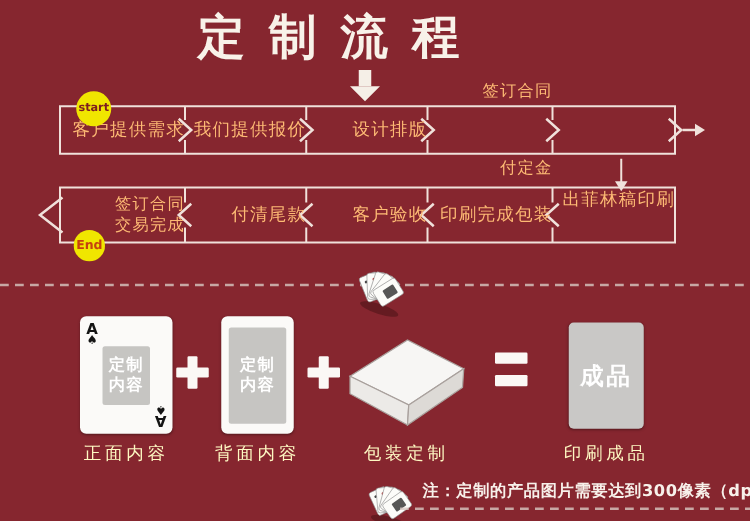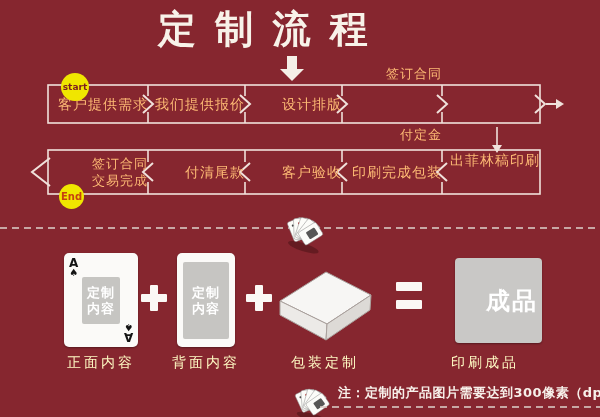--- a/index.html
+++ b/index.html
@@ -48,21 +48,21 @@
   .plus .v{position:absolute;left:9px;top:0;width:8px;height:26px;background:#fbf8f5;border-radius:1px;}
   .plus.p1{left:141px;top:285px;}
   .plus.p2{left:246px;top:285px;}
   .equals{left:396px;top:282px;width:26px;height:28px;z-index:2;}
   .equals .bar{position:absolute;left:0;width:26px;height:9px;background:#fbf8f5;border-radius:1px;}
   .equals .b1{top:0;}
   .equals .b2{top:18px;}
   .card.result{
     left:455px;top:258px;width:60px;height:85px;background:#c9c8c6;border-radius:4px;
     display:flex;align-items:center;justify-content:center;
-    color:#ffffff;font-size:24px;font-weight:bold;letter-spacing:2px;padding-left:27px;
+    color:#ffffff;font-size:19px;font-weight:bold;letter-spacing:2px;
   }
   .caption{
     top:354px;color:#fef9c3;font-size:14px;letter-spacing:3px;text-align:center;
     z-index:2;white-space:nowrap;
   }
   .note-text{
     left:338px;top:384px;color:#f7f0ea;font-size:13px;font-weight:bold;
     letter-spacing:0.5px;white-space:nowrap;z-index:2;
   }
 </style>

